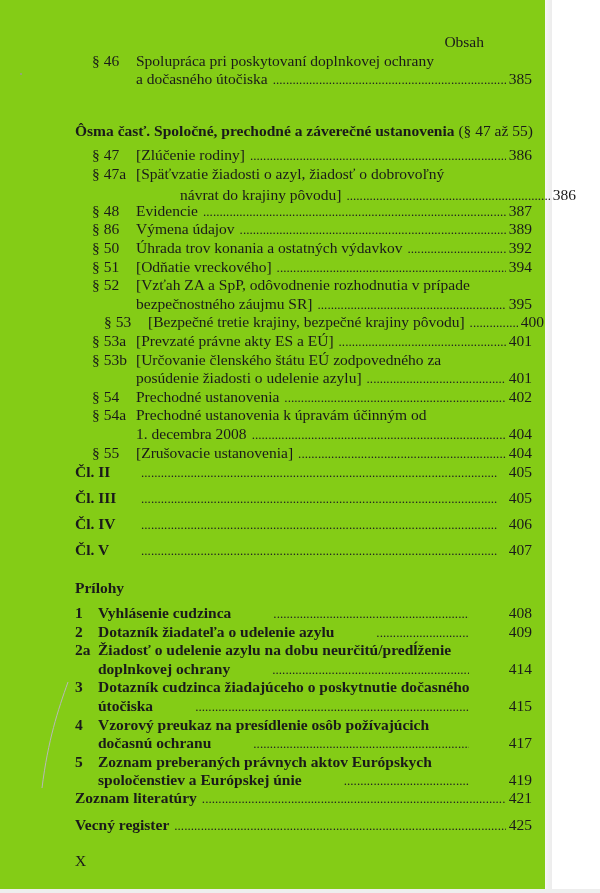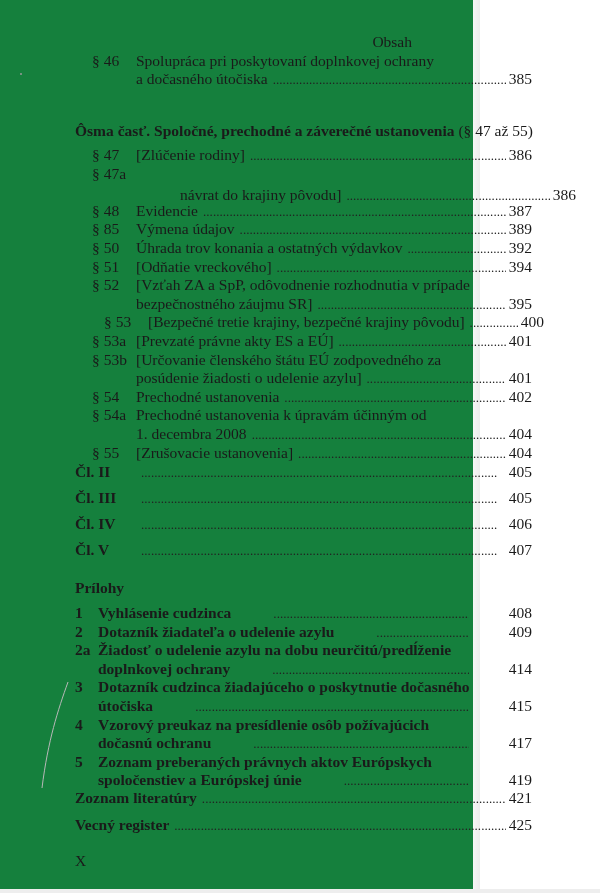--- a/index.html
+++ b/index.html
@@ -3,21 +3,21 @@
   <meta charset="utf-8">
   <style>
     html, body { margin: 0; padding: 0; }
     body {
       width: 600px; height: 893px; overflow: hidden;
       background: #ffffff;
       font-family: "Liberation Serif", "DejaVu Serif", serif;
       color: #1a1a1a;
       position: relative;
     }
-    .page { position: absolute; left: 0; top: 0; width: 480px; height: 893px; background: #15803d; }
+    .page { position: absolute; left: 0; top: 0; width: 552px; height: 893px; background: #84cc16; }
     .right-edge { position: absolute; right: 0; top: 0; width: 7px; height: 893px; background: linear-gradient(to right, #f6f6f6, #ececec); }
     .bottom-edge { position: absolute; left: 0; bottom: 0; width: 600px; height: 4px; background: #eeeeee; }
     .running-head { position: absolute; top: 33px; right: 68px; font-size: 15.5px; }
     .speck { position: absolute; left: 20px; top: 73px; width: 2px; height: 2px; background: #999; border-radius: 50%; }
     .pencil { position: absolute; left: 40px; top: 680px; width: 40px; height: 110px; }
 
     .row { position: absolute; left: 0; width: 600px; font-size: 15.5px; line-height: 18px; height: 18px; white-space: nowrap; }
     .num { position: absolute; left: 92px; }
     .txt { position: absolute; left: 136px; right: 68px; display: flex; }
     .txt .label { flex: 0 0 auto; padding-right: 5px; background: transparent; }
@@ -79,38 +79,41 @@
       <div class="row " style="top: 146px;">
         <span class="num">§ 47</span>
         <span class="txt">
           <span class="label">[Zlúčenie rodiny]</span>
           <span class="dots"></span>
           <span class="page-no">386</span>
         </span>
       </div>
       <div class="row " style="top: 164.6px;">
         <span class="num">§ 47a</span>
+        <span class="txt">
+          <span class="label">[Späťvzatie žiadosti o azyl, žiadosť o dobrovoľný</span>
+        </span>
       </div>
       <div class="row " style="top: 186px; margin-left: 44px;">
         <span class="txt">
           <span class="label">návrat do krajiny pôvodu]</span>
           <span class="dots"></span>
           <span class="page-no">386</span>
         </span>
       </div>
       <div class="row " style="top: 201.8px;">
         <span class="num">§ 48</span>
         <span class="txt">
           <span class="label">Evidencie</span>
           <span class="dots"></span>
           <span class="page-no">387</span>
         </span>
       </div>
       <div class="row " style="top: 220.4px;">
-        <span class="num">§ 85</span>
+        <span class="num">§ 86</span>
         <span class="txt">
           <span class="label">Výmena údajov</span>
           <span class="dots"></span>
           <span class="page-no">389</span>
         </span>
       </div>
       <div class="row " style="top: 239px;">
         <span class="num">§ 50</span>
         <span class="txt">
           <span class="label">Úhrada trov konania a ostatných výdavkov</span>

